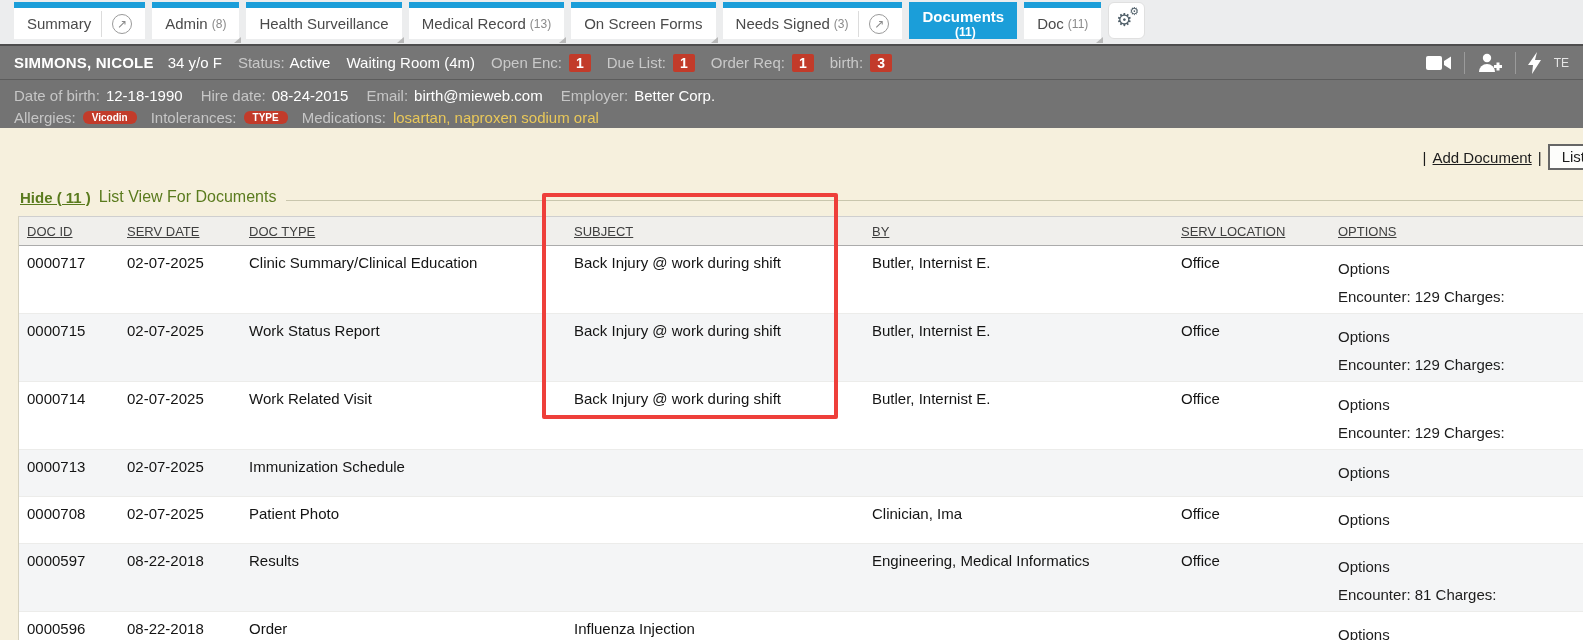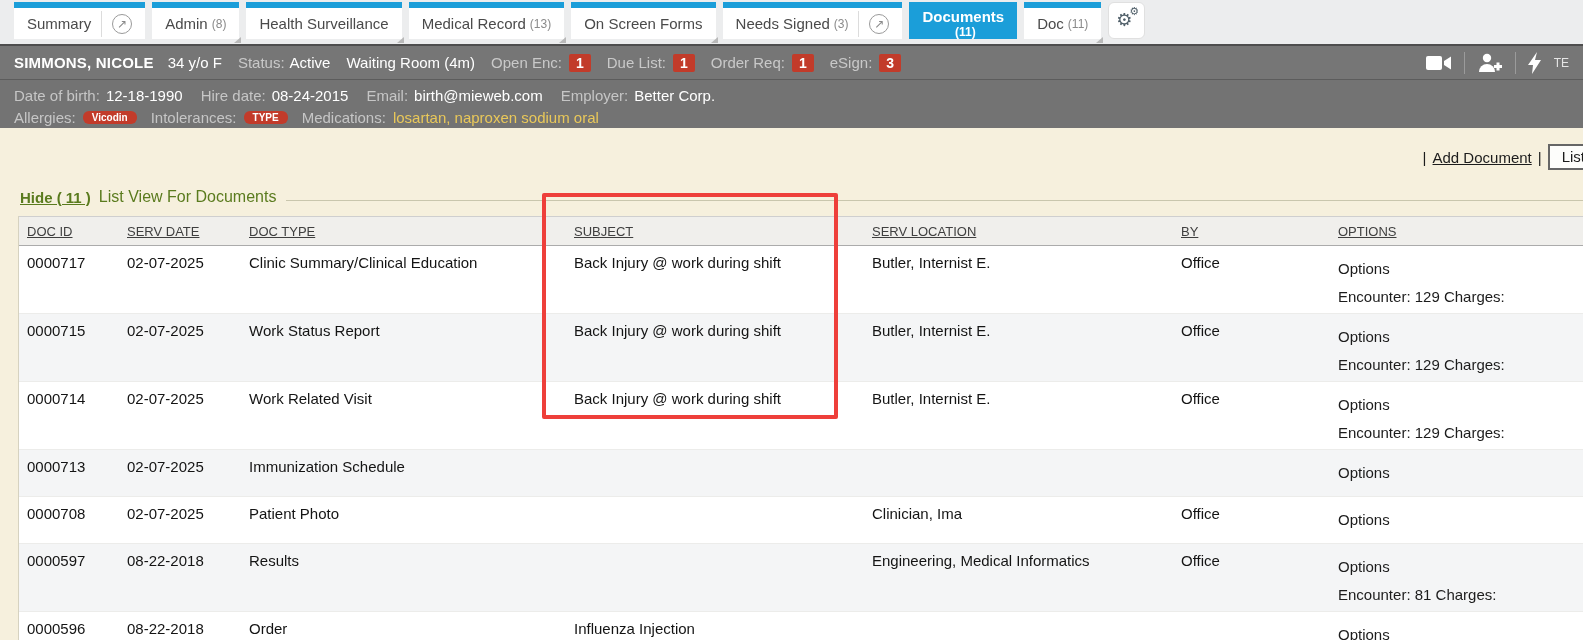--- a/index.html
+++ b/index.html
@@ -142,21 +142,21 @@
   <span class="lbl">Status:</span>
   <span class="val">Active</span>
   <span class="val" style="margin-left:16px;">Waiting Room (4m)</span>
   <span id="counters-mount" style="display:inline-flex;align-items:center;">
       <span class="lbl">Open Enc:</span>
       <span class="badge">1</span>
       <span class="lbl">Due List:</span>
       <span class="badge">1</span>
       <span class="lbl">Order Req:</span>
       <span class="badge">1</span>
-      <span class="lbl">eSign:</span>
+      <span class="lbl">birth:</span>
       <span class="badge">3</span>
     </span>
   <span class="pb-right">
     <span class="ricon">
       <svg width="26" height="18" viewBox="0 0 26 18">
           <rect x="0" y="2" width="16" height="14" rx="2" fill="#fff"></rect>
           <polygon points="18,7 25,2.5 25,15.5 18,11" fill="#fff"></polygon>
         </svg>
     </span>
     <span class="vdiv"></span>
@@ -217,22 +217,22 @@
     <span class="lvtitle">List View For Documents</span>
     <span class="rule"></span>
   </div>
 
   <div class="doctable">
     <div class="trow thead" id="thead-mount">
         <div class="hcell">DOC ID</div>
         <div class="hcell">SERV DATE</div>
         <div class="hcell">DOC TYPE</div>
         <div class="hcell">SUBJECT</div>
+        <div class="hcell">BY</div>
         <div class="hcell">SERV LOCATION</div>
-        <div class="hcell">BY</div>
         <div class="hcell">OPTIONS</div>
       </div>
     <div class="tbody" id="tbody-mount">
         <div class="trow tall">
           <div class="cell">0000717</div>
           <div class="cell">02-07-2025</div>
           <div class="cell">Clinic Summary/Clinical Education</div>
           <div class="cell">Back Injury @ work during shift</div>
           <div class="cell">Butler, Internist E.</div>
           <div class="cell">Office</div>

